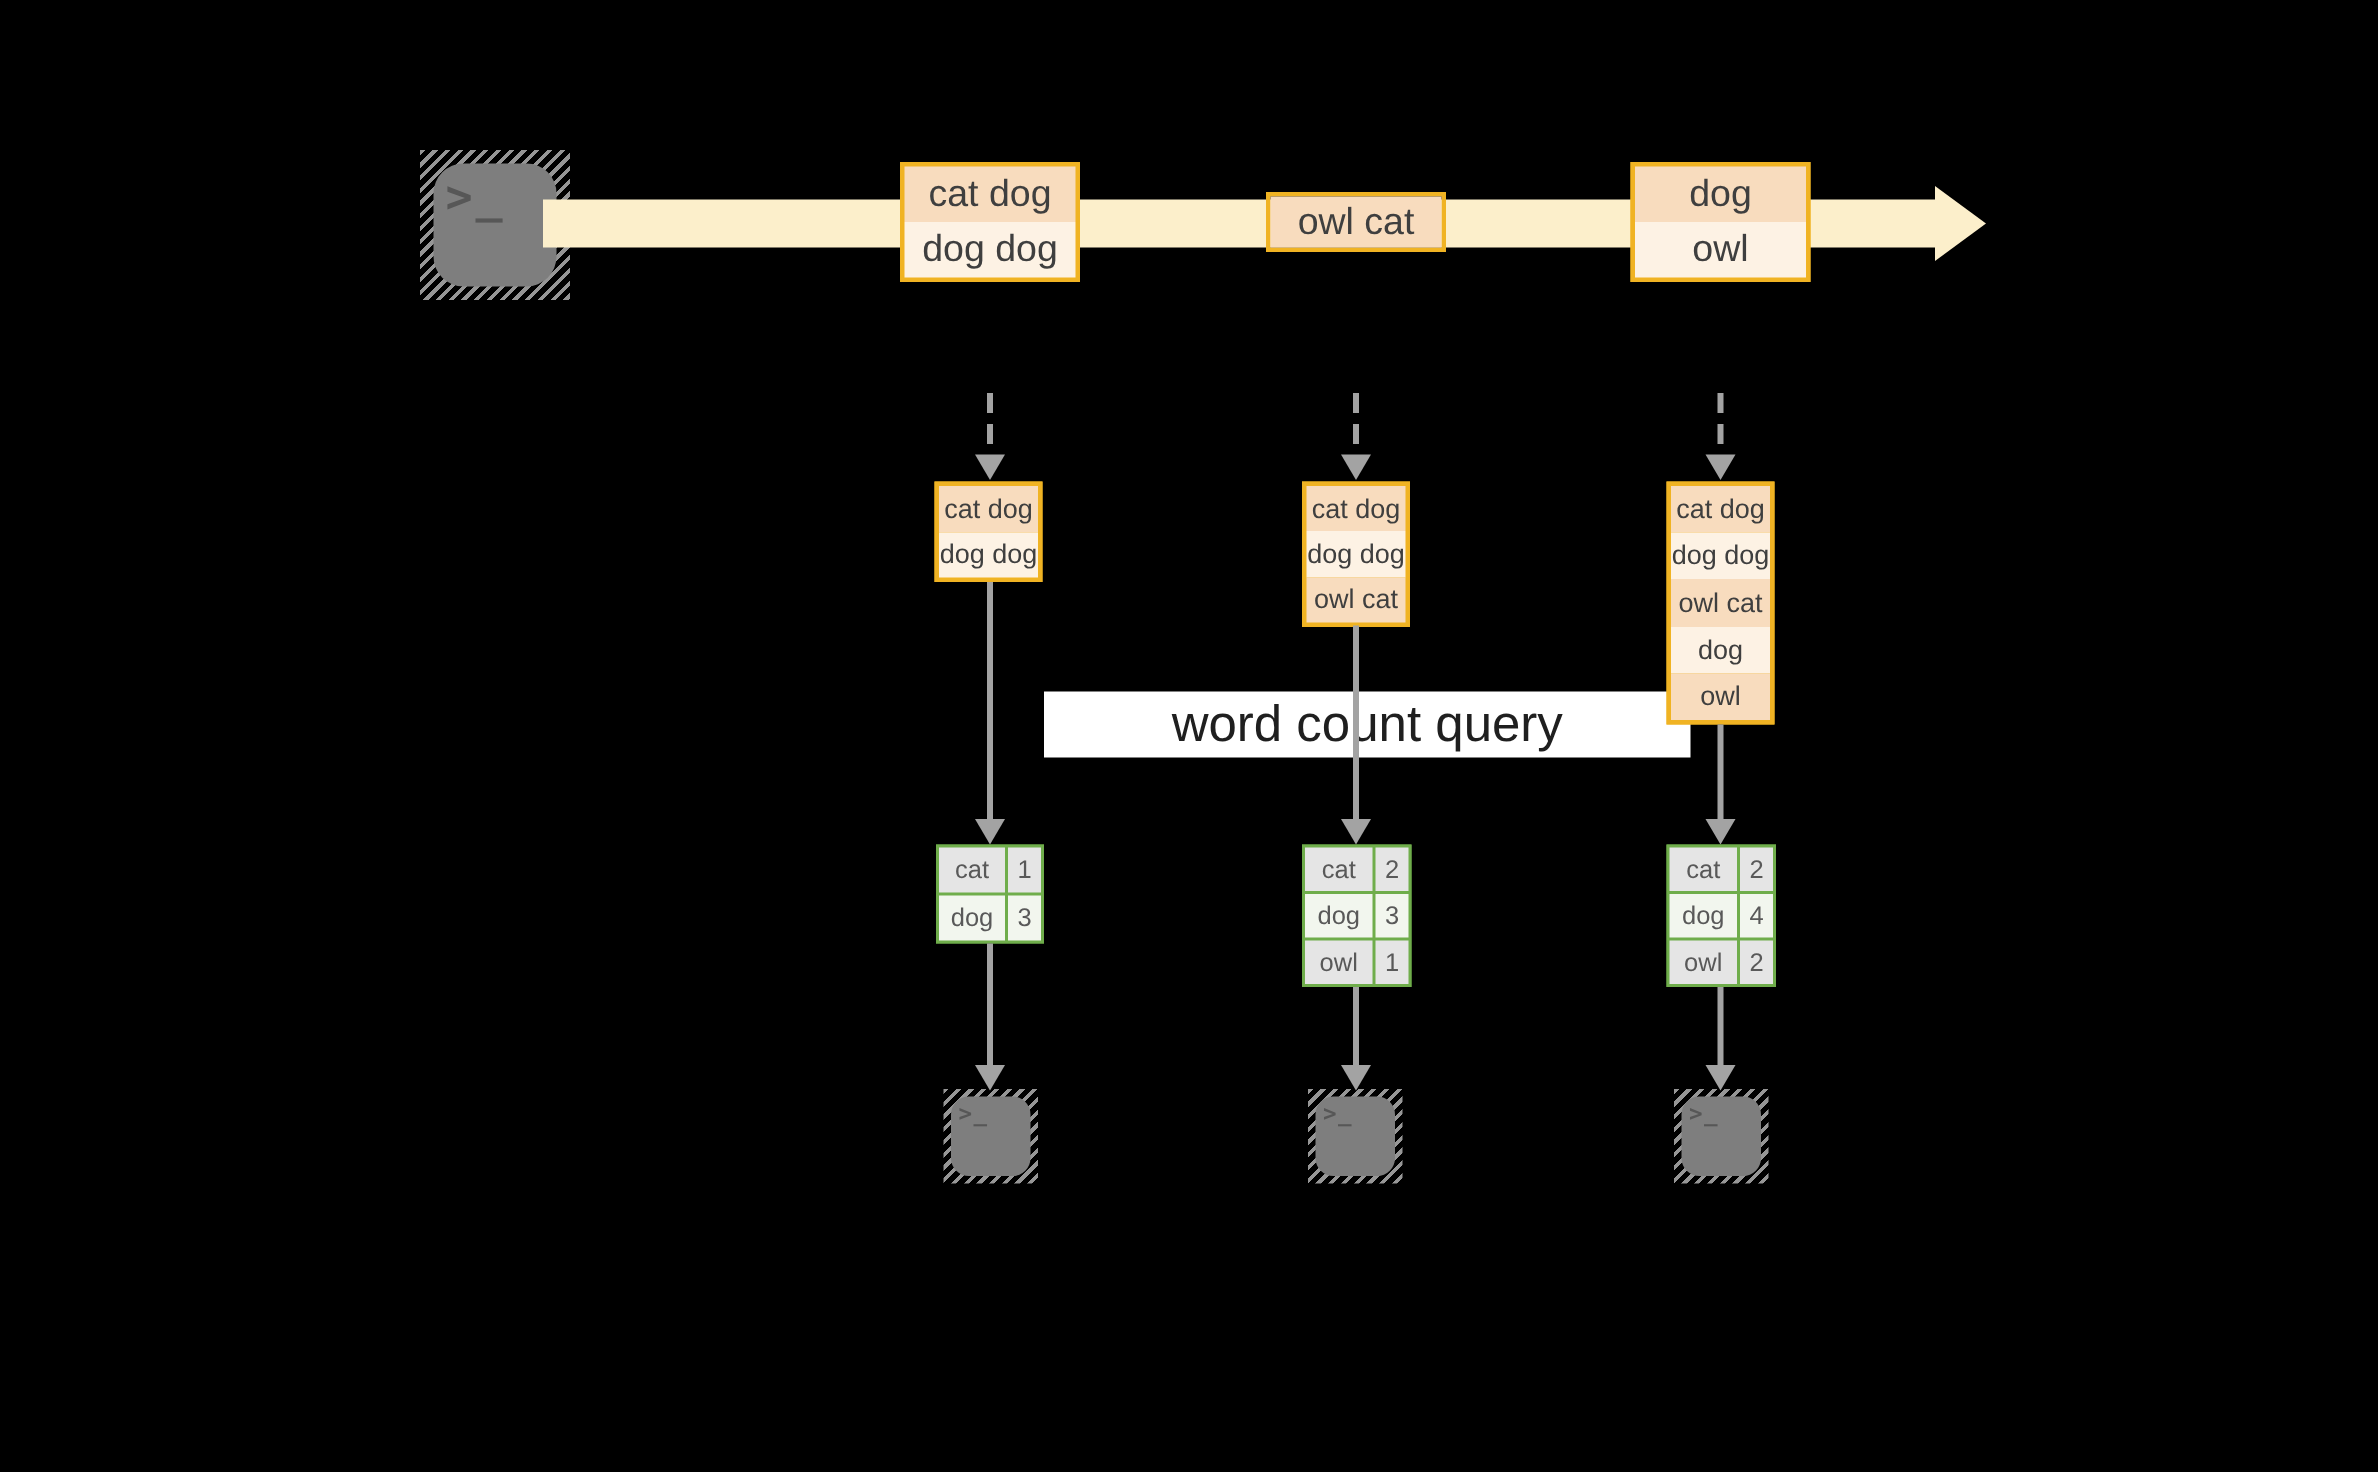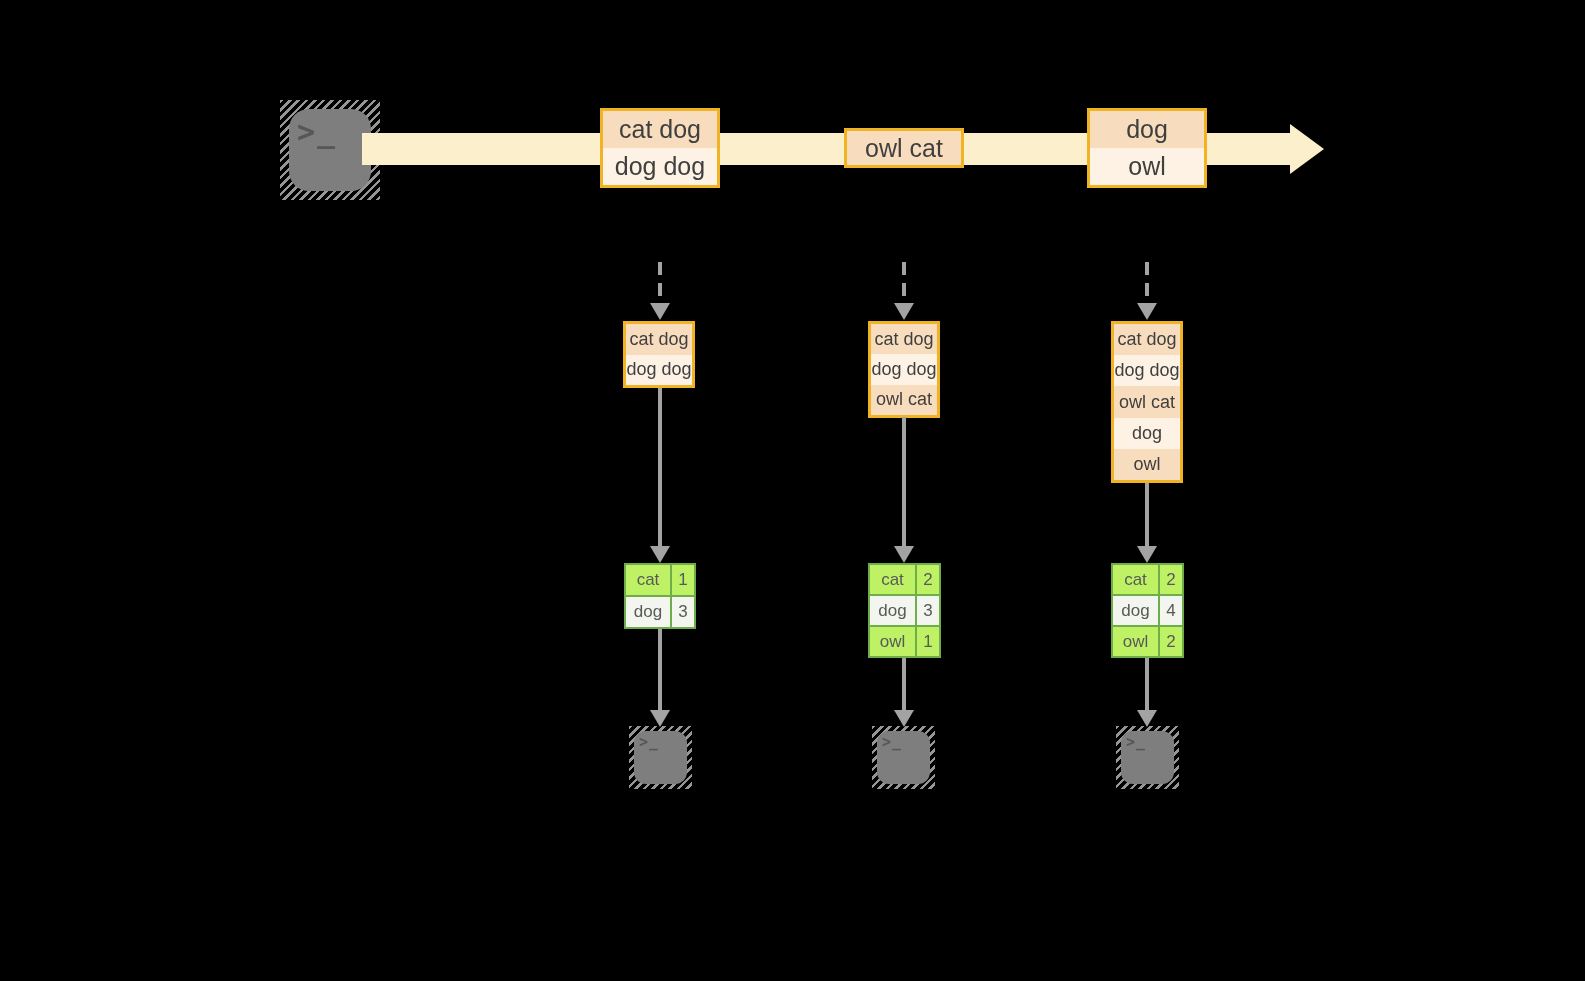--- a/index.html
+++ b/index.html
@@ -38,21 +38,21 @@
   .solidline{position:absolute;width:4px;background:#a3a3a3;z-index:3;}
   .head-down{position:absolute;width:0;height:0;z-index:3;
     border-left:10px solid transparent;border-right:10px solid transparent;border-top:17px solid #a3a3a3;}
 
   
   .gtable{position:absolute;border:2px solid #6fad4b;background:#6fad4b;
     box-sizing:border-box;display:grid;gap:2px;z-index:3;}
   .gt-2rows{grid-template-columns:44px 22px;grid-template-rows:30px 30px;}
   .gt-3rows{grid-template-columns:45px 22px;grid-template-rows:29px 29px 29px;}
   .gcell{display:flex;align-items:center;justify-content:center;font-size:17px;color:#595959;}
-  .grow-a{background:#bef264;}
+  .grow-a{background:#e5e5e5;}
   .grow-b{background:#f2f6ee;}
 
   
   .query-label{position:absolute;left:696px;top:461px;width:431px;height:44px;background:#ffffff;
     z-index:2;display:flex;align-items:center;justify-content:center;
     font-size:34px;font-weight:300;color:#1f1f1f;}
 </style>
 </head>
 <body>
 
@@ -99,20 +99,21 @@
   </div>
 
   <div class="obox" style="left:1111px;top:321px;width:72px;height:162px;">
     <div class="ocell fill-a state-text">cat dog</div>
     <div class="ocell fill-b state-text">dog dog</div>
     <div class="ocell fill-a state-text">owl cat</div>
     <div class="ocell fill-b state-text">dog</div>
     <div class="ocell fill-a state-text">owl</div>
   </div>
 
+  <div class="query-label">word count query</div>
 
   <div class="solidline" style="left:658px;top:388px;height:158px;"></div>
   <div class="head-down" style="left:650px;top:546px;"></div>
   <div class="solidline" style="left:902px;top:417px;height:129px;"></div>
   <div class="head-down" style="left:894px;top:546px;"></div>
   <div class="solidline" style="left:1145px;top:483px;height:63px;"></div>
   <div class="head-down" style="left:1137px;top:546px;"></div>
 
   <div class="gtable gt-2rows" style="left:624px;top:563px;">
     <div class="gcell grow-a">cat</div>

